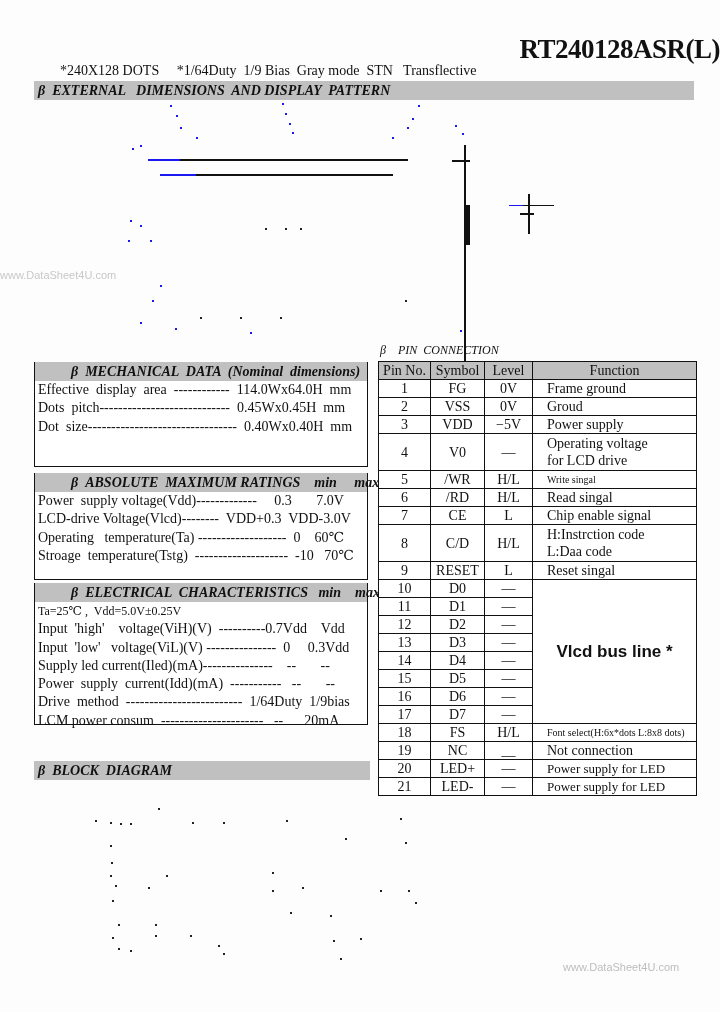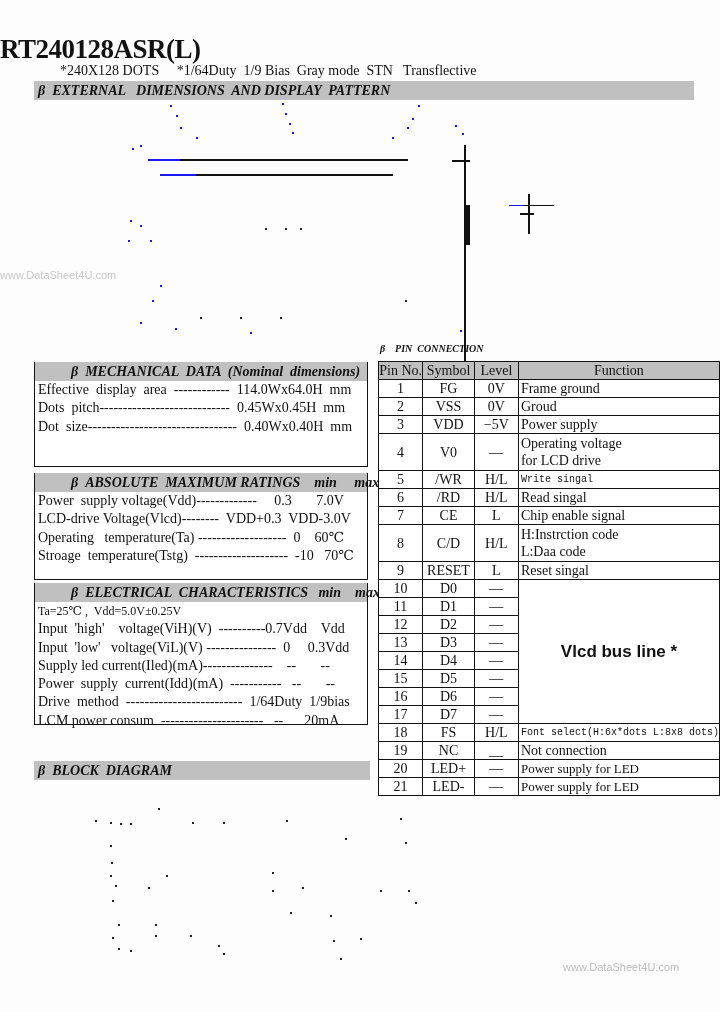--- a/index.html
+++ b/index.html
@@ -1,18 +1,18 @@
 <!DOCTYPE html>
 <html><head>
 <meta charset="utf-8">
 <style>
   html,body{margin:0;padding:0;background:#fdfdfd;}
   body{width:720px;height:1012px;position:relative;overflow:hidden;font-family:"Liberation Serif","DejaVu Serif",serif;color:#111;}
   .abs{position:absolute;}
-  .title{left:0;top:34px;width:720px;text-align:left;font-size:27px;font-weight:bold;letter-spacing:-0.5px;}
+  .title{left:0;top:34px;width:720px;text-align:right;font-size:27px;font-weight:bold;letter-spacing:-0.5px;}
   .subtitle{left:60px;top:63px;font-size:14px;white-space:pre;}
   .bar{background:#c0c0c0;font-style:italic;font-weight:bold;font-size:14px;height:19px;line-height:19px;padding-left:4px;white-space:pre;}
   .sec1{left:34px;top:81px;width:656px;}
   .watermark{font-family:"Liberation Sans","DejaVu Sans",sans-serif;color:#c8c8c8;font-size:11px;}
   .wm1{left:0;top:269px;}
   .wm2{left:563px;top:961px;color:#bdbdbd;}
   
   .line{position:absolute;background:#111;}
   .bline{position:absolute;background:#1a1af0;}
   .dot{position:absolute;width:2px;height:2px;background:#1a1af0;}
@@ -20,27 +20,27 @@
   
   .box{position:absolute;left:34px;width:332px;border:1.5px solid #111;border-top:none;background:#fff;}
   .box .bar{border-bottom:0;padding-left:36px;}
   .row{font-size:14px;height:18.3px;line-height:18.3px;padding-left:3px;white-space:pre;}
   .row.small{font-size:12px;}
   .mech{top:362px;height:104px;}
   .absr{top:473px;height:106px;}
   .elec{top:583px;height:141px;}
   .blk{left:34px;top:761px;width:332px;}
   
-  .pin-title{left:380px;top:343px;font-style:italic;font-weight:bold;font-size:10px;white-space:pre;}
+  .pin-title{left:380px;top:343px;font-style:italic;font-weight:normal;font-size:12px;white-space:pre;}
   table.pins{position:absolute;left:378px;top:361px;border-collapse:collapse;font-size:14px;background:#fff;}
   table.pins td, table.pins th{border:1.5px solid #111;padding:0;height:17px;line-height:17px;}
   table.pins th{background:#c0c0c0;font-weight:normal;text-align:center;}
   table.pins td.c{text-align:center;}
-  table.pins td.f{padding-left:2px;text-align:left;white-space:nowrap;}
-  table.pins td.tiny{font-size:10px;font-family:Liberation Mono, monospace;}
+  table.pins td.f{padding-left:14px;text-align:left;white-space:nowrap;}
+  table.pins td.tiny{font-size:10px;}
   table.pins td.busline{text-align:center;font-family:"Liberation Sans","DejaVu Sans",sans-serif;font-weight:bold;font-size:17px;}
 </style>
 </head>
 <body>
 
 <div class="abs title">RT240128ASR(L)</div>
 <div class="abs subtitle">*240X128 DOTS     *1/64Duty  1/9 Bias  Gray mode  STN   Transflective</div>
 
 <div class="abs bar sec1">β  EXTERNAL   DIMENSIONS  AND DISPLAY  PATTERN</div>
 

